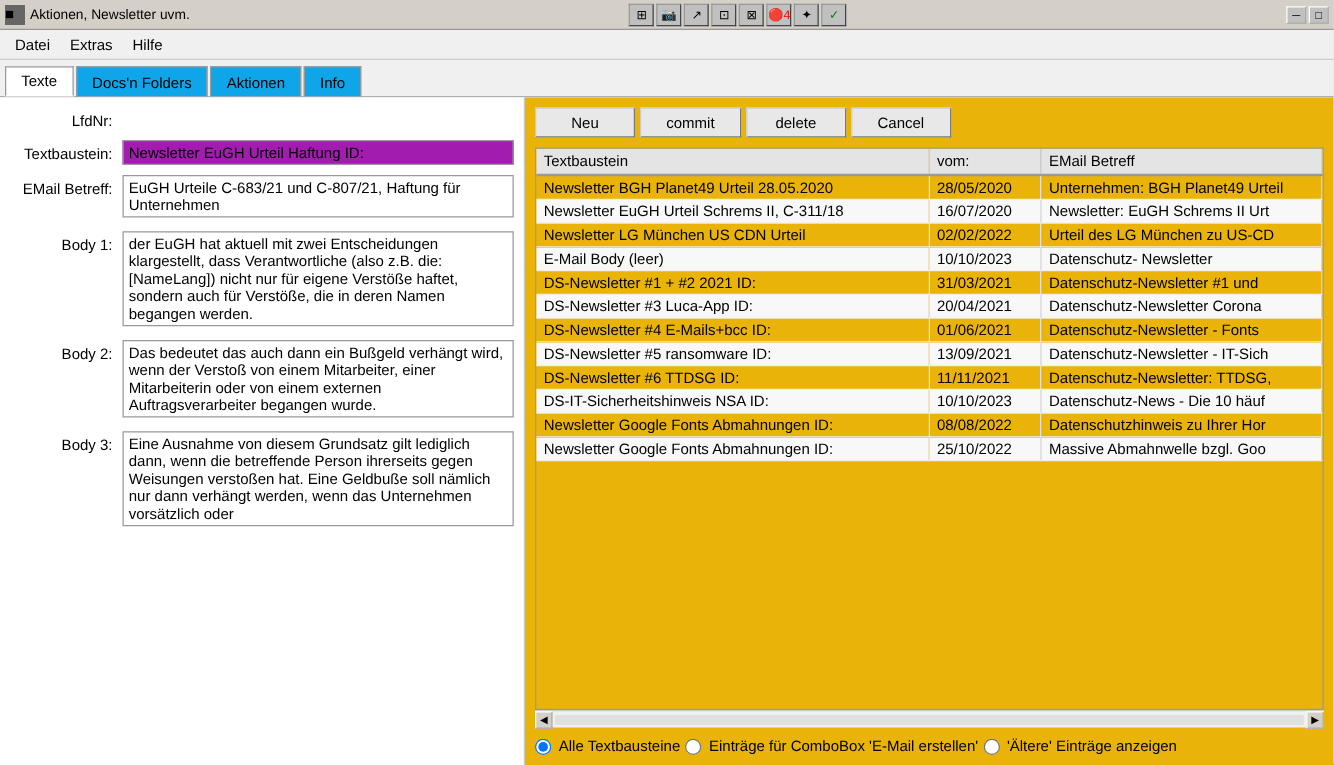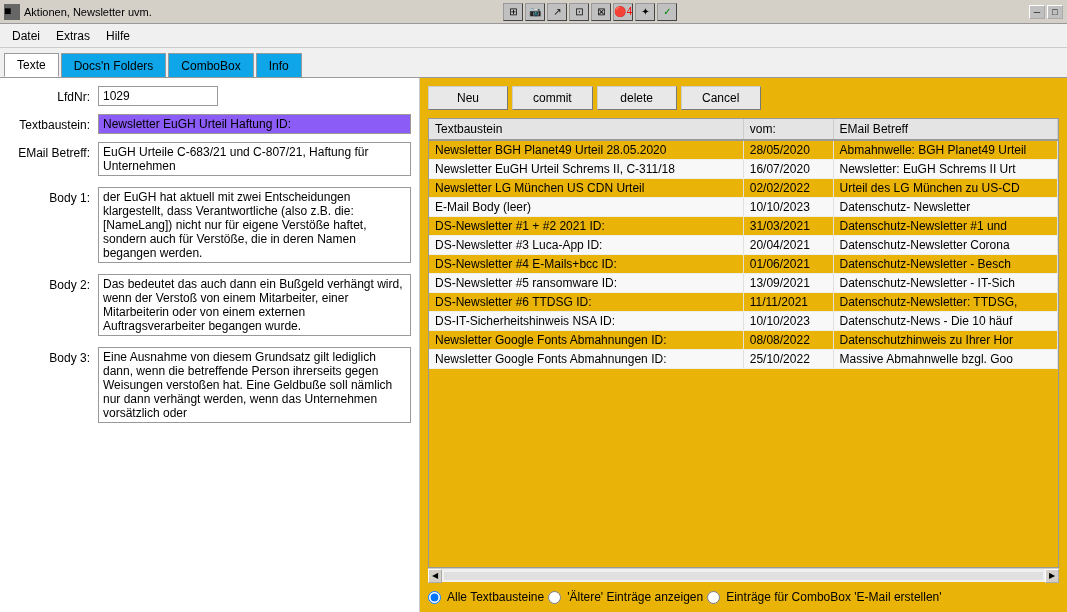--- a/index.html
+++ b/index.html
@@ -101,21 +101,21 @@
       color: #000;
     }
     .form-control {
       flex: 1;
     }
     .form-input {
       width: 100%;
       border: 1px solid #999;
       padding: 2px 4px;
       font-size: 12px;
-      background: #8b5cf6;
+      background: #a21caf;
     }
     .form-textarea {
       width: 100%;
       border: 1px solid #999;
       padding: 2px 4px;
       font-size: 12px;
       background: white;
       resize: none;
       font-family: inherit;
     }
@@ -240,33 +240,30 @@
 
 <div class="menubar">
   <span class="menu-item">Datei</span>
   <span class="menu-item">Extras</span>
   <span class="menu-item">Hilfe</span>
 </div>
 
 <div class="tabbar">
   <div class="tab active">Texte</div>
   <div class="tab">Docs'n Folders</div>
-  <div class="tab">ComboBox</div>
+  <div class="tab">Aktionen</div>
   <div class="tab">Info</div>
 </div>
 
 <div class="main-content">
 
   <div class="left-panel">
 
     <div class="form-row">
       <div class="form-label">LfdNr:</div>
-      <div class="form-control">
-        <input class="lfdnr-input" type="text" value="1029" style="">
-      </div>
     </div>
 
     <div class="form-row">
       <div class="form-label">Textbaustein:</div>
       <div class="form-control">
         <input class="form-input" type="text" value="Newsletter EuGH Urteil Haftung ID:" style="">
       </div>
     </div>
 
     <div class="form-row">
@@ -314,21 +311,21 @@
           <tr>
             <th style="min-width:280px;">Textbaustein</th>
             <th style="min-width:80px;">vom:</th>
             <th style="min-width:200px;">EMail Betreff</th>
           </tr>
         </thead>
         <tbody id="table-body">
         <tr>
       <td style="max-width:280px; overflow:hidden; text-overflow:ellipsis;">Newsletter BGH Planet49 Urteil 28.05.2020</td>
       <td>28/05/2020</td>
-      <td style="max-width:220px; overflow:hidden; text-overflow:ellipsis;">Abmahnwelle: BGH Planet49 Urteil</td>
+      <td style="max-width:220px; overflow:hidden; text-overflow:ellipsis;">Unternehmen: BGH Planet49 Urteil</td>
     </tr>
             <tr>
       <td style="max-width:280px; overflow:hidden; text-overflow:ellipsis;">Newsletter EuGH Urteil Schrems II, C-311/18</td>
       <td>16/07/2020</td>
       <td style="max-width:220px; overflow:hidden; text-overflow:ellipsis;">Newsletter: EuGH Schrems II Urt</td>
     </tr>
             <tr>
       <td style="max-width:280px; overflow:hidden; text-overflow:ellipsis;">Newsletter LG München US CDN Urteil</td>
       <td>02/02/2022</td>
       <td style="max-width:220px; overflow:hidden; text-overflow:ellipsis;">Urteil des LG München zu US-CD</td>
@@ -344,21 +341,21 @@
       <td style="max-width:220px; overflow:hidden; text-overflow:ellipsis;">Datenschutz-Newsletter #1 und</td>
     </tr>
             <tr>
       <td style="max-width:280px; overflow:hidden; text-overflow:ellipsis;">DS-Newsletter #3 Luca-App ID:</td>
       <td>20/04/2021</td>
       <td style="max-width:220px; overflow:hidden; text-overflow:ellipsis;">Datenschutz-Newsletter Corona</td>
     </tr>
             <tr>
       <td style="max-width:280px; overflow:hidden; text-overflow:ellipsis;">DS-Newsletter #4 E-Mails+bcc  ID:</td>
       <td>01/06/2021</td>
-      <td style="max-width:220px; overflow:hidden; text-overflow:ellipsis;">Datenschutz-Newsletter - Besch</td>
+      <td style="max-width:220px; overflow:hidden; text-overflow:ellipsis;">Datenschutz-Newsletter - Fonts</td>
     </tr>
             <tr>
       <td style="max-width:280px; overflow:hidden; text-overflow:ellipsis;">DS-Newsletter #5 ransomware ID:</td>
       <td>13/09/2021</td>
       <td style="max-width:220px; overflow:hidden; text-overflow:ellipsis;">Datenschutz-Newsletter - IT-Sich</td>
     </tr>
             <tr>
       <td style="max-width:280px; overflow:hidden; text-overflow:ellipsis;">DS-Newsletter #6 TTDSG ID:</td>
       <td>11/11/2021</td>
       <td style="max-width:220px; overflow:hidden; text-overflow:ellipsis;">Datenschutz-Newsletter: TTDSG,</td>
@@ -388,22 +385,22 @@
       <div class="hscroll-btn">▶</div>
     </div>
 
     <div class="radio-group">
       <label class="radio-item">
         <input type="radio" name="filter" checked="" style="">
         <span>Alle Textbausteine</span>
       </label>
       <label class="radio-item">
         <input type="radio" name="filter" style="">
-        <span>'Ältere' Einträge anzeigen</span>
+        <span>Einträge für ComboBox 'E-Mail erstellen'</span>
       </label>
       <label class="radio-item">
         <input type="radio" name="filter" style="">
-        <span>Einträge für ComboBox 'E-Mail erstellen'</span>
+        <span>'Ältere' Einträge anzeigen</span>
       </label>
     </div>
 
   </div>
 </div>
 
 </body></html>

